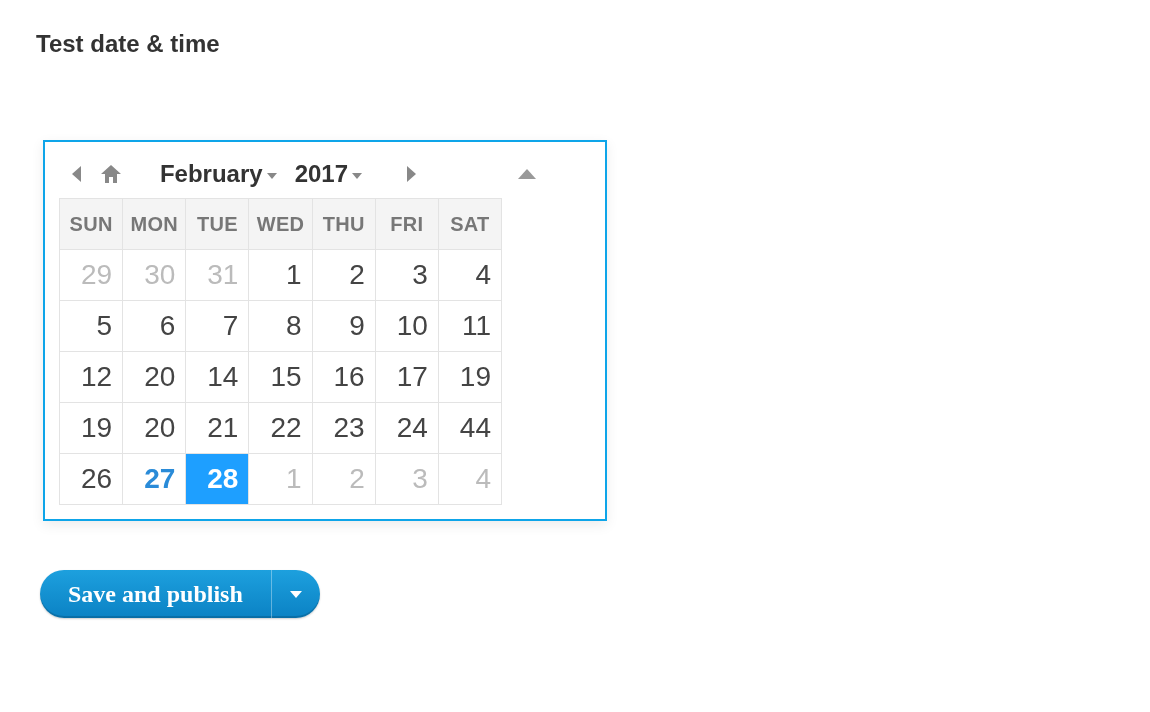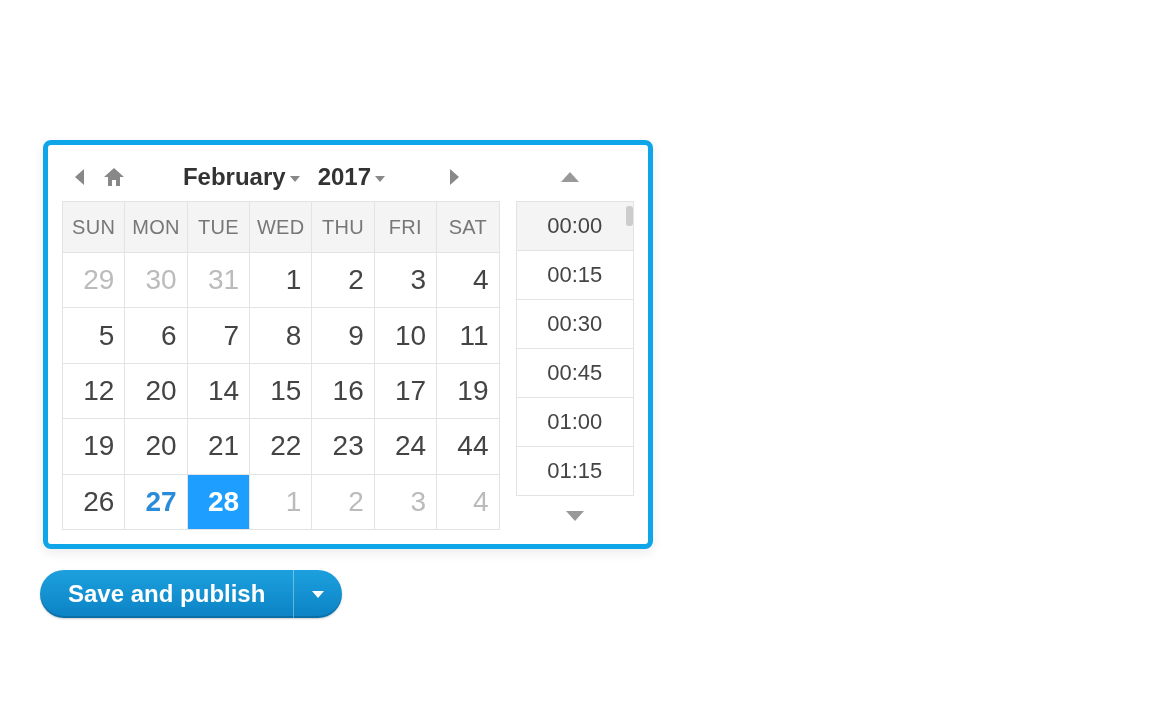--- a/index.html
+++ b/index.html
@@ -36,24 +36,24 @@
     box-shadow: 0 0 0 4px rgba(80,170,255,0.55);
     border-color: #4fa9f3;
     letter-spacing: 0.5px;
   }
 
   
   .datepicker {
     position: absolute;
     left: 43px;
     top: 140px;
-    width: 610px;
+    width: 564px;
     background: #ffffff;
-    border: 5px solid #0ea5e9;
-    border-radius: 8px;
+    border: 2px solid #0ea5e9;
+    border-radius: 0;
     padding: 14px;
     box-sizing: border-box;
     box-shadow: 0 4px 12px rgba(0,0,0,0.08);
   }
 
   .dp-header {
     display: flex;
     align-items: center;
     gap: 6px;
     padding: 4px 4px 10px 4px;
@@ -110,21 +110,21 @@
   .cal th, .cal td {
     border: 1px solid #e3e3e3;
     height: 48px;
     text-align: center;
     font-size: 28px;
   }
   .cal th {
     background: #f4f4f4;
     color: #777;
     font-size: 20px;
-    font-weight: 400;
+    font-weight: 700;
     letter-spacing: 0.3px;
   }
   .cal td {
     color: #444;
     text-align: right;
     padding-right: 10px;
     cursor: pointer;
   }
   .cal td.muted {
     color: #bbb;
@@ -212,20 +212,21 @@
     align-items:stretch;
     overflow:hidden;
     box-shadow: inset 0 -2px 0 rgba(0,0,0,0.15), 0 1px 2px rgba(0,0,0,0.2);
     cursor:pointer;
   }
   .btn-primary .main {
     padding: 0 28px;
     display:flex;align-items:center;
     font-size:24px;
     font-weight:600;
+    font-family:Liberation Serif, serif;
   }
   .btn-primary .split {
     border-left:1px solid rgba(255,255,255,0.35);
     width:48px;
     display:flex;align-items:center;justify-content:center;
   }
   .btn-primary .split .tri {
     width:0;height:0;
     border-left:6px solid transparent;
     border-right:6px solid transparent;
@@ -243,20 +244,21 @@
     cursor:pointer;
     box-shadow: 0 1px 2px rgba(0,0,0,0.08);
   }
 
 </style>
 </head>
 <body>
 
 <div class="page">
 
+  <div class="field-label">Test date &amp; time</div>
 
 
 </div>
 
 <div class="datepicker">
 
   <div class="dp-header">
     <div class="dp-nav-btn">
       <svg width="14" height="18" viewBox="0 0 14 18">
         <polygon points="11,1 11,17 2,9" fill="#888"></polygon>
@@ -347,33 +349,20 @@
             <td class="today-link">27</td>
             <td class="selected">28</td>
             <td class="muted">1</td>
             <td class="muted">2</td>
             <td class="muted">3</td>
             <td class="muted">4</td>
           </tr>
         </tbody>
     </table>
 
-    <div class="time-col">
-      <div class="time-list" id="time-list">
-          <div class="time-cell header">00:00</div>
-          <div class="time-cell">00:15</div>
-          <div class="time-cell">00:30</div>
-          <div class="time-cell">00:45</div>
-          <div class="time-cell">01:00</div>
-          <div class="time-cell">01:15</div>
-        </div>
-      <div class="time-scroll-btn" style="margin-top:6px">
-        <div class="tri-down"></div>
-      </div>
-    </div>
   </div>
 
 </div>
 
 <div class="button-row">
   <div class="btn-primary">
     <div class="main">Save and publish</div>
     <div class="split">
       <div class="tri"></div>
     </div>

